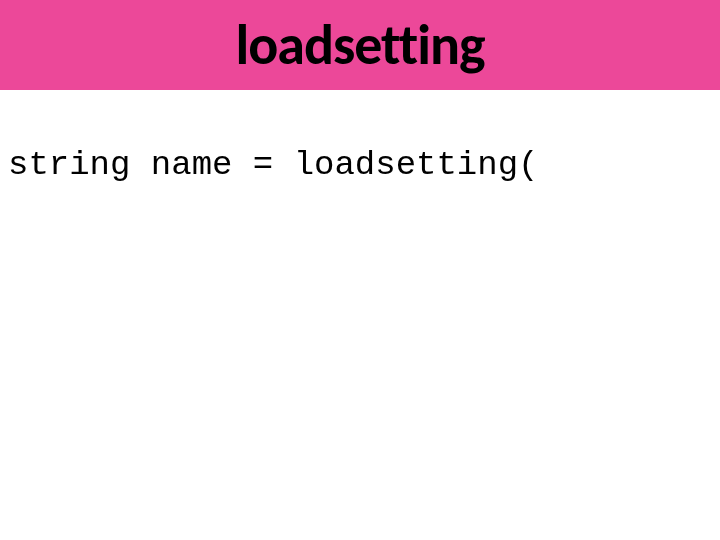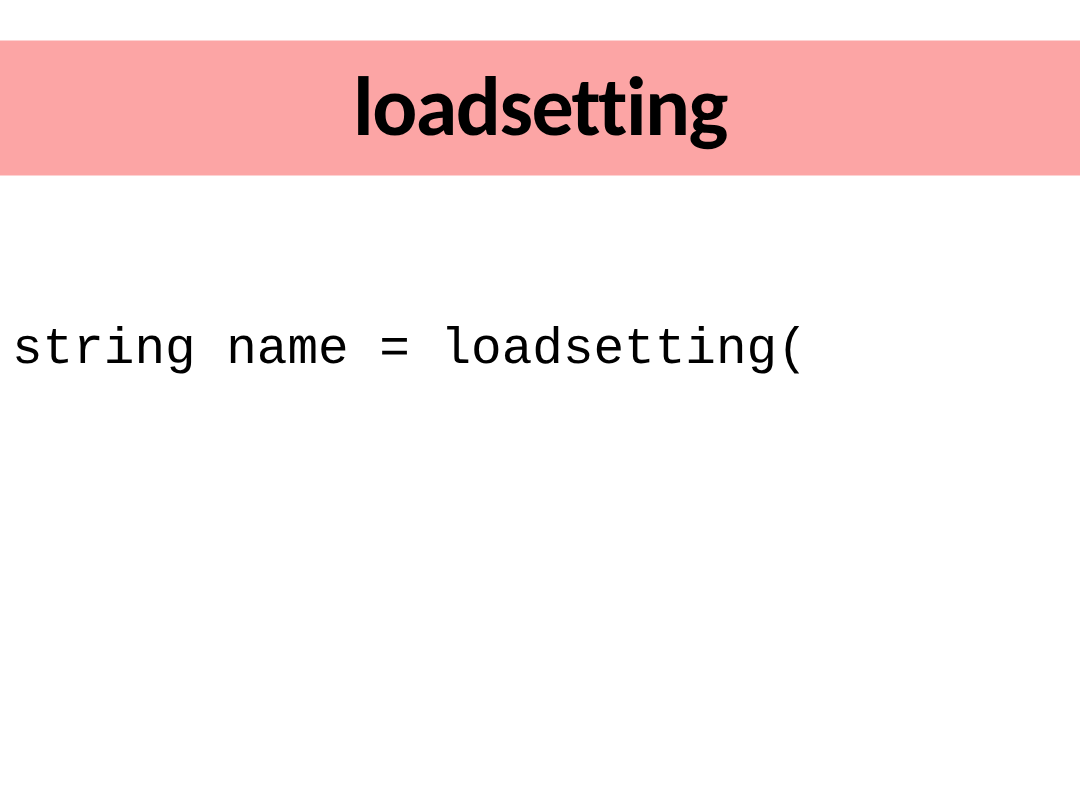--- a/index.html
+++ b/index.html
@@ -10,34 +10,33 @@
     body {
       width: 720px;
       height: 540px;
       background: #ffffff;
       font-family: Calibri, Arial, sans-serif;
       overflow: hidden;
     }
     .header-band {
       width: 100%;
       height: 90px;
-      background: #fca5a5;
+      background: #ec4899;
       display: flex;
       align-items: center;
       justify-content: center;
-      margin-top: 27px;
     }
     .title {
       font-size: 56px;
       font-weight: bold;
       color: #000000;
       letter-spacing: -1px;
     }
     .code-area {
-      padding-top: 95px;
+      padding-top: 53px;
       padding-left: 8px;
     }
     .code-line {
       font-family: "Courier New", Courier, monospace;
       font-size: 34px;
       color: #000000;
       white-space: pre;
       line-height: 1.35;
     }
   </style>

